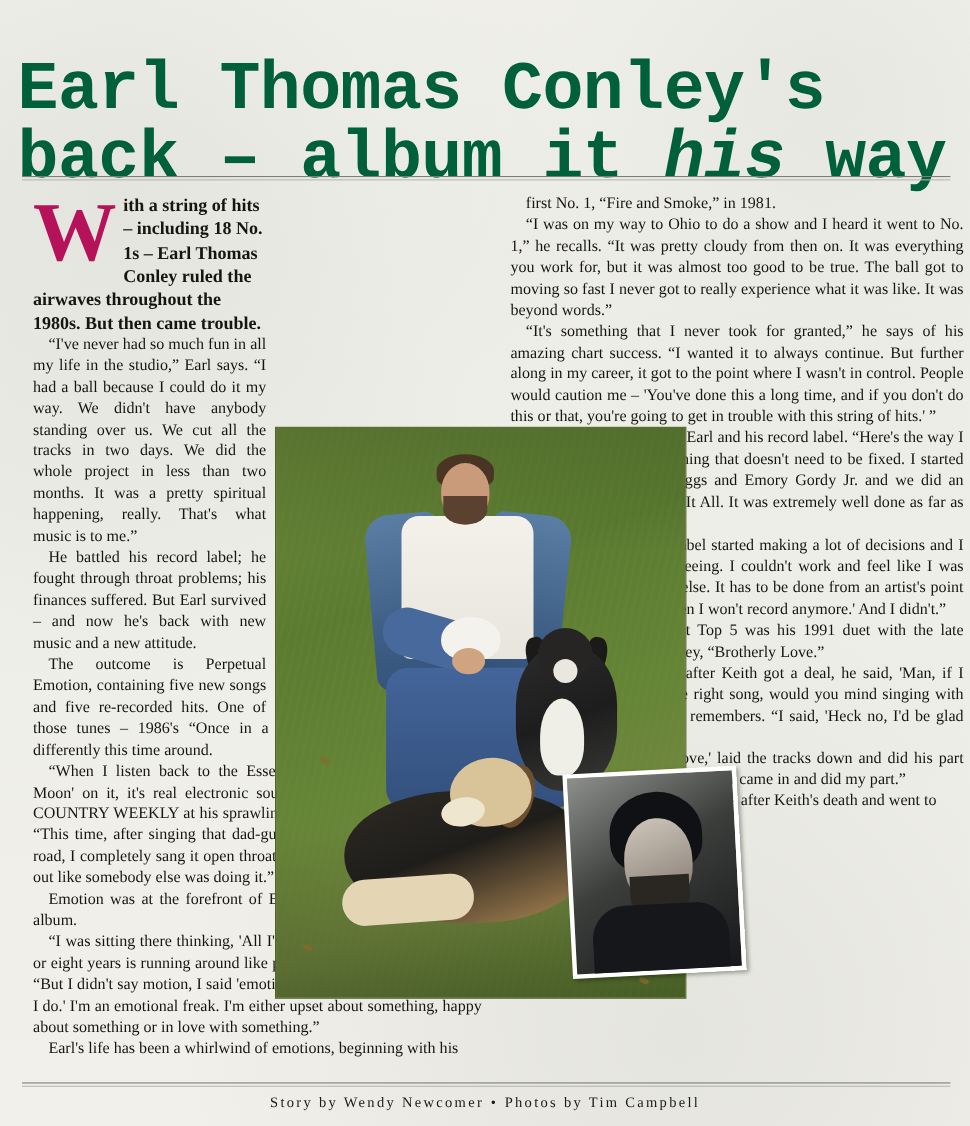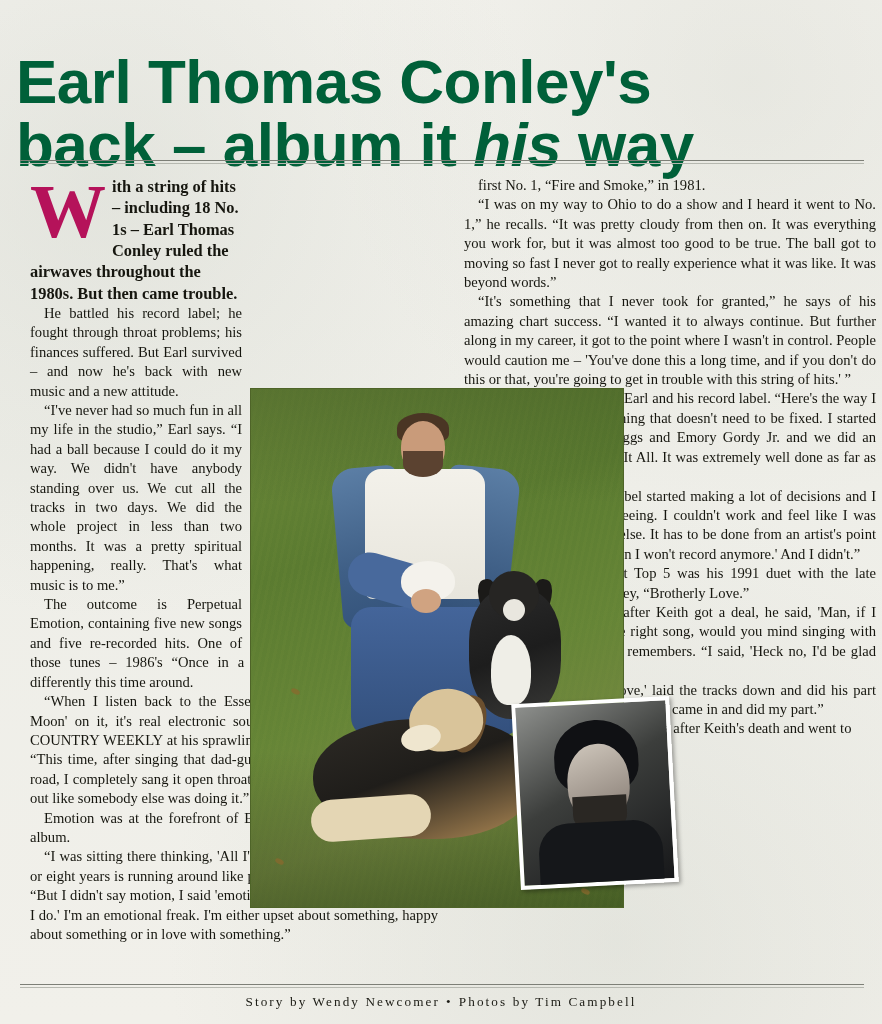--- a/index.html
+++ b/index.html
@@ -28,21 +28,21 @@
     pointer-events: none;
   }
 
   
   .headline {
     position: absolute;
     left: 16px;
     top: 8px;
     width: 852px;
     color: #006039;
-    font-family: Liberation Sans, sans-serif;
+    font-family: Liberation Mono, monospace;
     font-weight: bold;
     font-size: 62px;
     line-height: 1.03;
     letter-spacing: -0.5px;
   }
   .headline .line2 { display: block; }
   .headline em { font-style: italic; }
 
   .rule-top {
     position: absolute;
@@ -396,26 +396,27 @@
     <span>Earl Thomas Conley's</span>
     <span class="line2"><span>back – album it </span><em>his</em><span> way</span></span>
   </h1>
 
   <div class="rule-top"></div>
   <div class="rule-top second"></div>
 
   <div class="col col-left">
     <div class="wrap-photo"></div>
     <p class="intro noindent"><span class="dropcap">W</span><span>ith a string of hits – including 18 No. 1s – Earl Thomas Conley ruled the airwaves throughout the 1980s. But then came trouble.</span></p>
+    <p>“I've never had so much fun in all my life in the studio,” Earl says. “I had a ball because I could do it my way. We didn't have anybody standing over us. We cut all the tracks in two days. We did the whole project in less than two months. It was a pretty spiritual happening, really. That's what music is to me.”</p>
     <p>He battled his record label; he fought through throat problems; his finances suffered. But Earl survived – and now he's back with new music and a new attitude.</p>
-    <p>“I've never had so much fun in all my life in the studio,” Earl says. “I had a ball because I could do it my way. We didn't have anybody standing over us. We cut all the tracks in two days. We did the whole project in less than two months. It was a pretty spiritual happening, really. That's what music is to me.”</p>
     <p>The outcome is Perpetual Emotion, containing five new songs and five re-recorded hits. One of those tunes – 1986's “Once in a Blue Moon” – was recorded differently this time around.</p>
     <p>“When I listen back to the Essentials album, which has 'Blue Moon' on it, it's real electronic sounding,” Earl says as he hosts COUNTRY WEEKLY at his sprawling ranch home in Smyrna, Tenn. “This time, after singing that dad-gum thing a million times on the road, I completely sang it open throat and sang out. And it just rolled out like somebody else was doing it.”</p>
     <p>Emotion was at the forefront of Earl's mind when he named the album.</p>
     <p>“I was sitting there thinking, 'All I've been doing for the last seven or eight years is running around like perpetual motion,' ” he explains. “But I didn't say motion, I said 'emotion.' I thought, 'Wow, that's what I do.' I'm an emotional freak. I'm either upset about something, happy about something or in love with something.”</p>
+    <p>Earl's life has been a whirlwind of emotions, beginning with his</p>
   </div>
 
   <div class="col col-right">
     <p>first No. 1, “Fire and Smoke,” in 1981.</p>
     <p>“I was on my way to Ohio to do a show and I heard it went to No. 1,” he recalls. “It was pretty cloudy from then on. It was everything you work for, but it was almost too good to be true. The ball got to moving so fast I never got to really experience what it was like. It was beyond words.”</p>
     <p>“It's something that I never took for granted,” he says of his amazing chart success. “I wanted it to always continue. But further along in my career, it got to the point where I wasn't in control. People would caution me – 'You've done this a long time, and if you don't do this or that, you're going to get in trouble with this string of hits.' ”</p>
     <p>Troubles began between Earl and his record label. “Here's the way I look at it. Don't fix something that doesn't need to be fixed. I started working with Randy Scruggs and Emory Gordy Jr. and we did an album called The Heart of It All. It was extremely well done as far as I'm concerned.</p>
     <p>“After that album, the label started making a lot of decisions and I disagreed, and kept disagreeing. I couldn't work and feel like I was doing it to suit somebody else. It has to be done from an artist's point of view. Finally I said, 'Then I won't record anymore.' And I didn't.”</p>
     <div class="wrap-inset-right"></div>
     <p>Earl's last Top 5 was his 1991 duet with the late Keith Whitley, “Brotherly Love.”</p>

